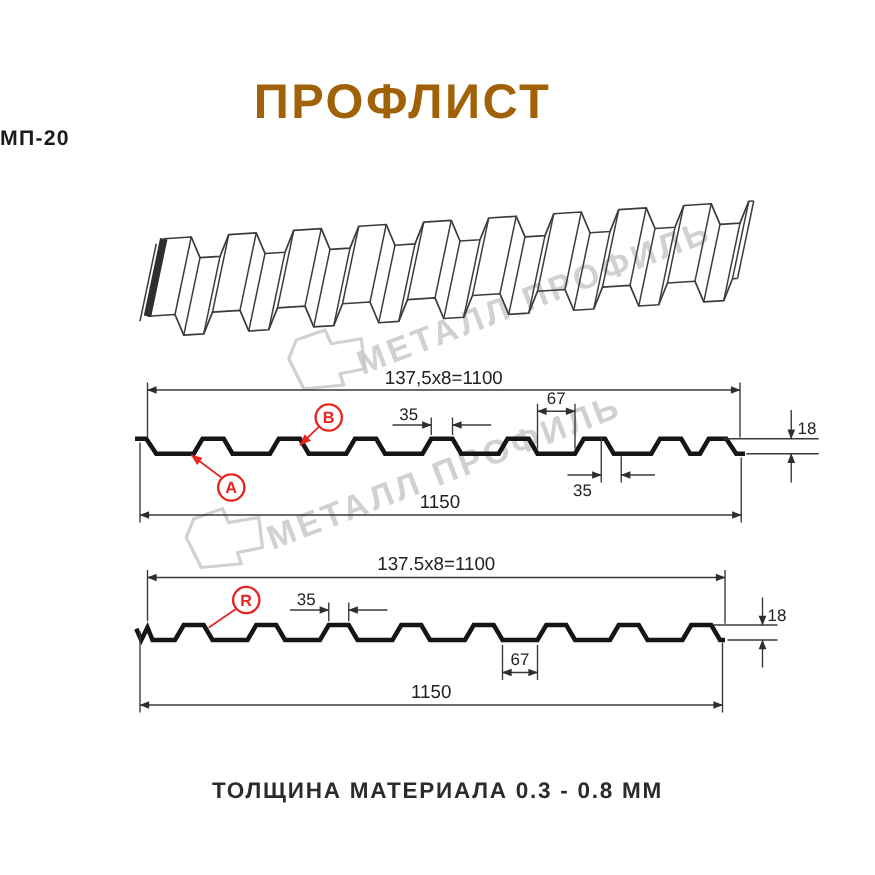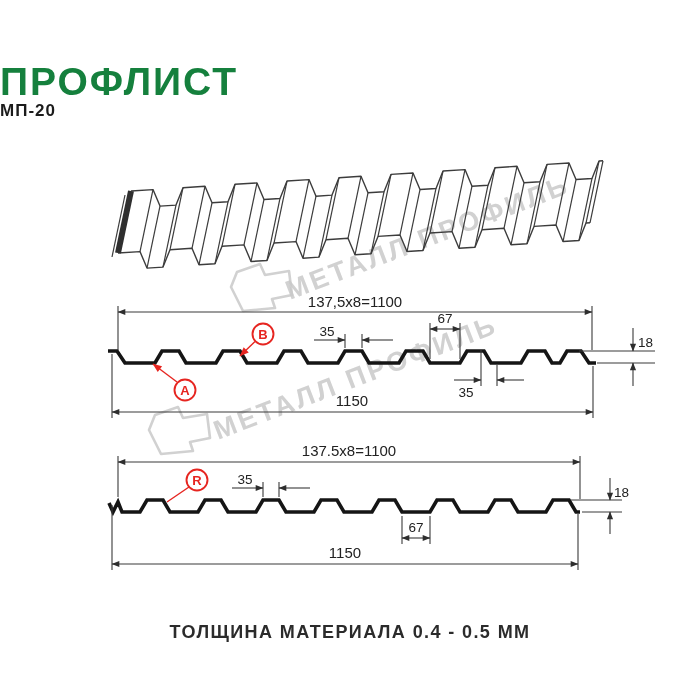--- a/index.html
+++ b/index.html
@@ -1,19 +1,19 @@
 <!DOCTYPE html>
 <html style="--red: #e62520; --wm: #c9c9c9;"><head>
 <meta charset="utf-8">
 <style>
   html,body{margin:0;padding:0;background:#ffffff;}
   .stage{position:relative;width:700px;height:700px;background:#fff;overflow:hidden;
          font-family:"Liberation Sans",sans-serif;}
-  .title{position:absolute;top:60px;left:0;width:644px;text-align:left;
-         font-size:39px;font-weight:bold;letter-spacing:2px;color:#15803d;}
+  .title{position:absolute;top:60px;left:0;width:644px;text-align:center;
+         font-size:39px;font-weight:bold;letter-spacing:2px;color:#a16207;}
   .subtitle{position:absolute;top:101px;left:0;width:700px;text-align:left;
          font-size:17px;font-weight:bold;letter-spacing:1px;color:#1b1b1b;}
   .footer{position:absolute;top:622px;left:0;width:700px;text-align:center;
          font-size:18px;font-weight:bold;letter-spacing:1.4px;color:#2b2b2b;}
   svg.drawing{position:absolute;left:0;top:0;}
   .profile{fill:none;stroke:#151515;stroke-width:3.6px;stroke-linejoin:miter;}
   .thin{stroke:#3a3a3a;stroke-width:1.1px;fill:none;}
   .dimtxt{font-family:"Liberation Sans",sans-serif;font-size:15px;fill:#222;text-anchor:middle;}
   .dimsm{font-size:13.5px;}
   .dimstart{text-anchor:start;}
@@ -201,14 +201,14 @@
       </g>
 
       <g>
         <line class="red-line" x1="189" y1="487" x2="167" y2="502"></line>
         <circle class="red-circ" cx="197" cy="480" r="10.5"></circle>
         <text class="red-letter" x="197" y="484.5">R</text>
       </g>
     </g>
   </svg>
 
-  <div class="footer">ТОЛЩИНА МАТЕРИАЛА 0.4 - 0.5 ММ</div>
+  <div class="footer">ТОЛЩИНА МАТЕРИАЛА 0.3 - 0.8 ММ</div>
 </div>
 
 </body></html>

